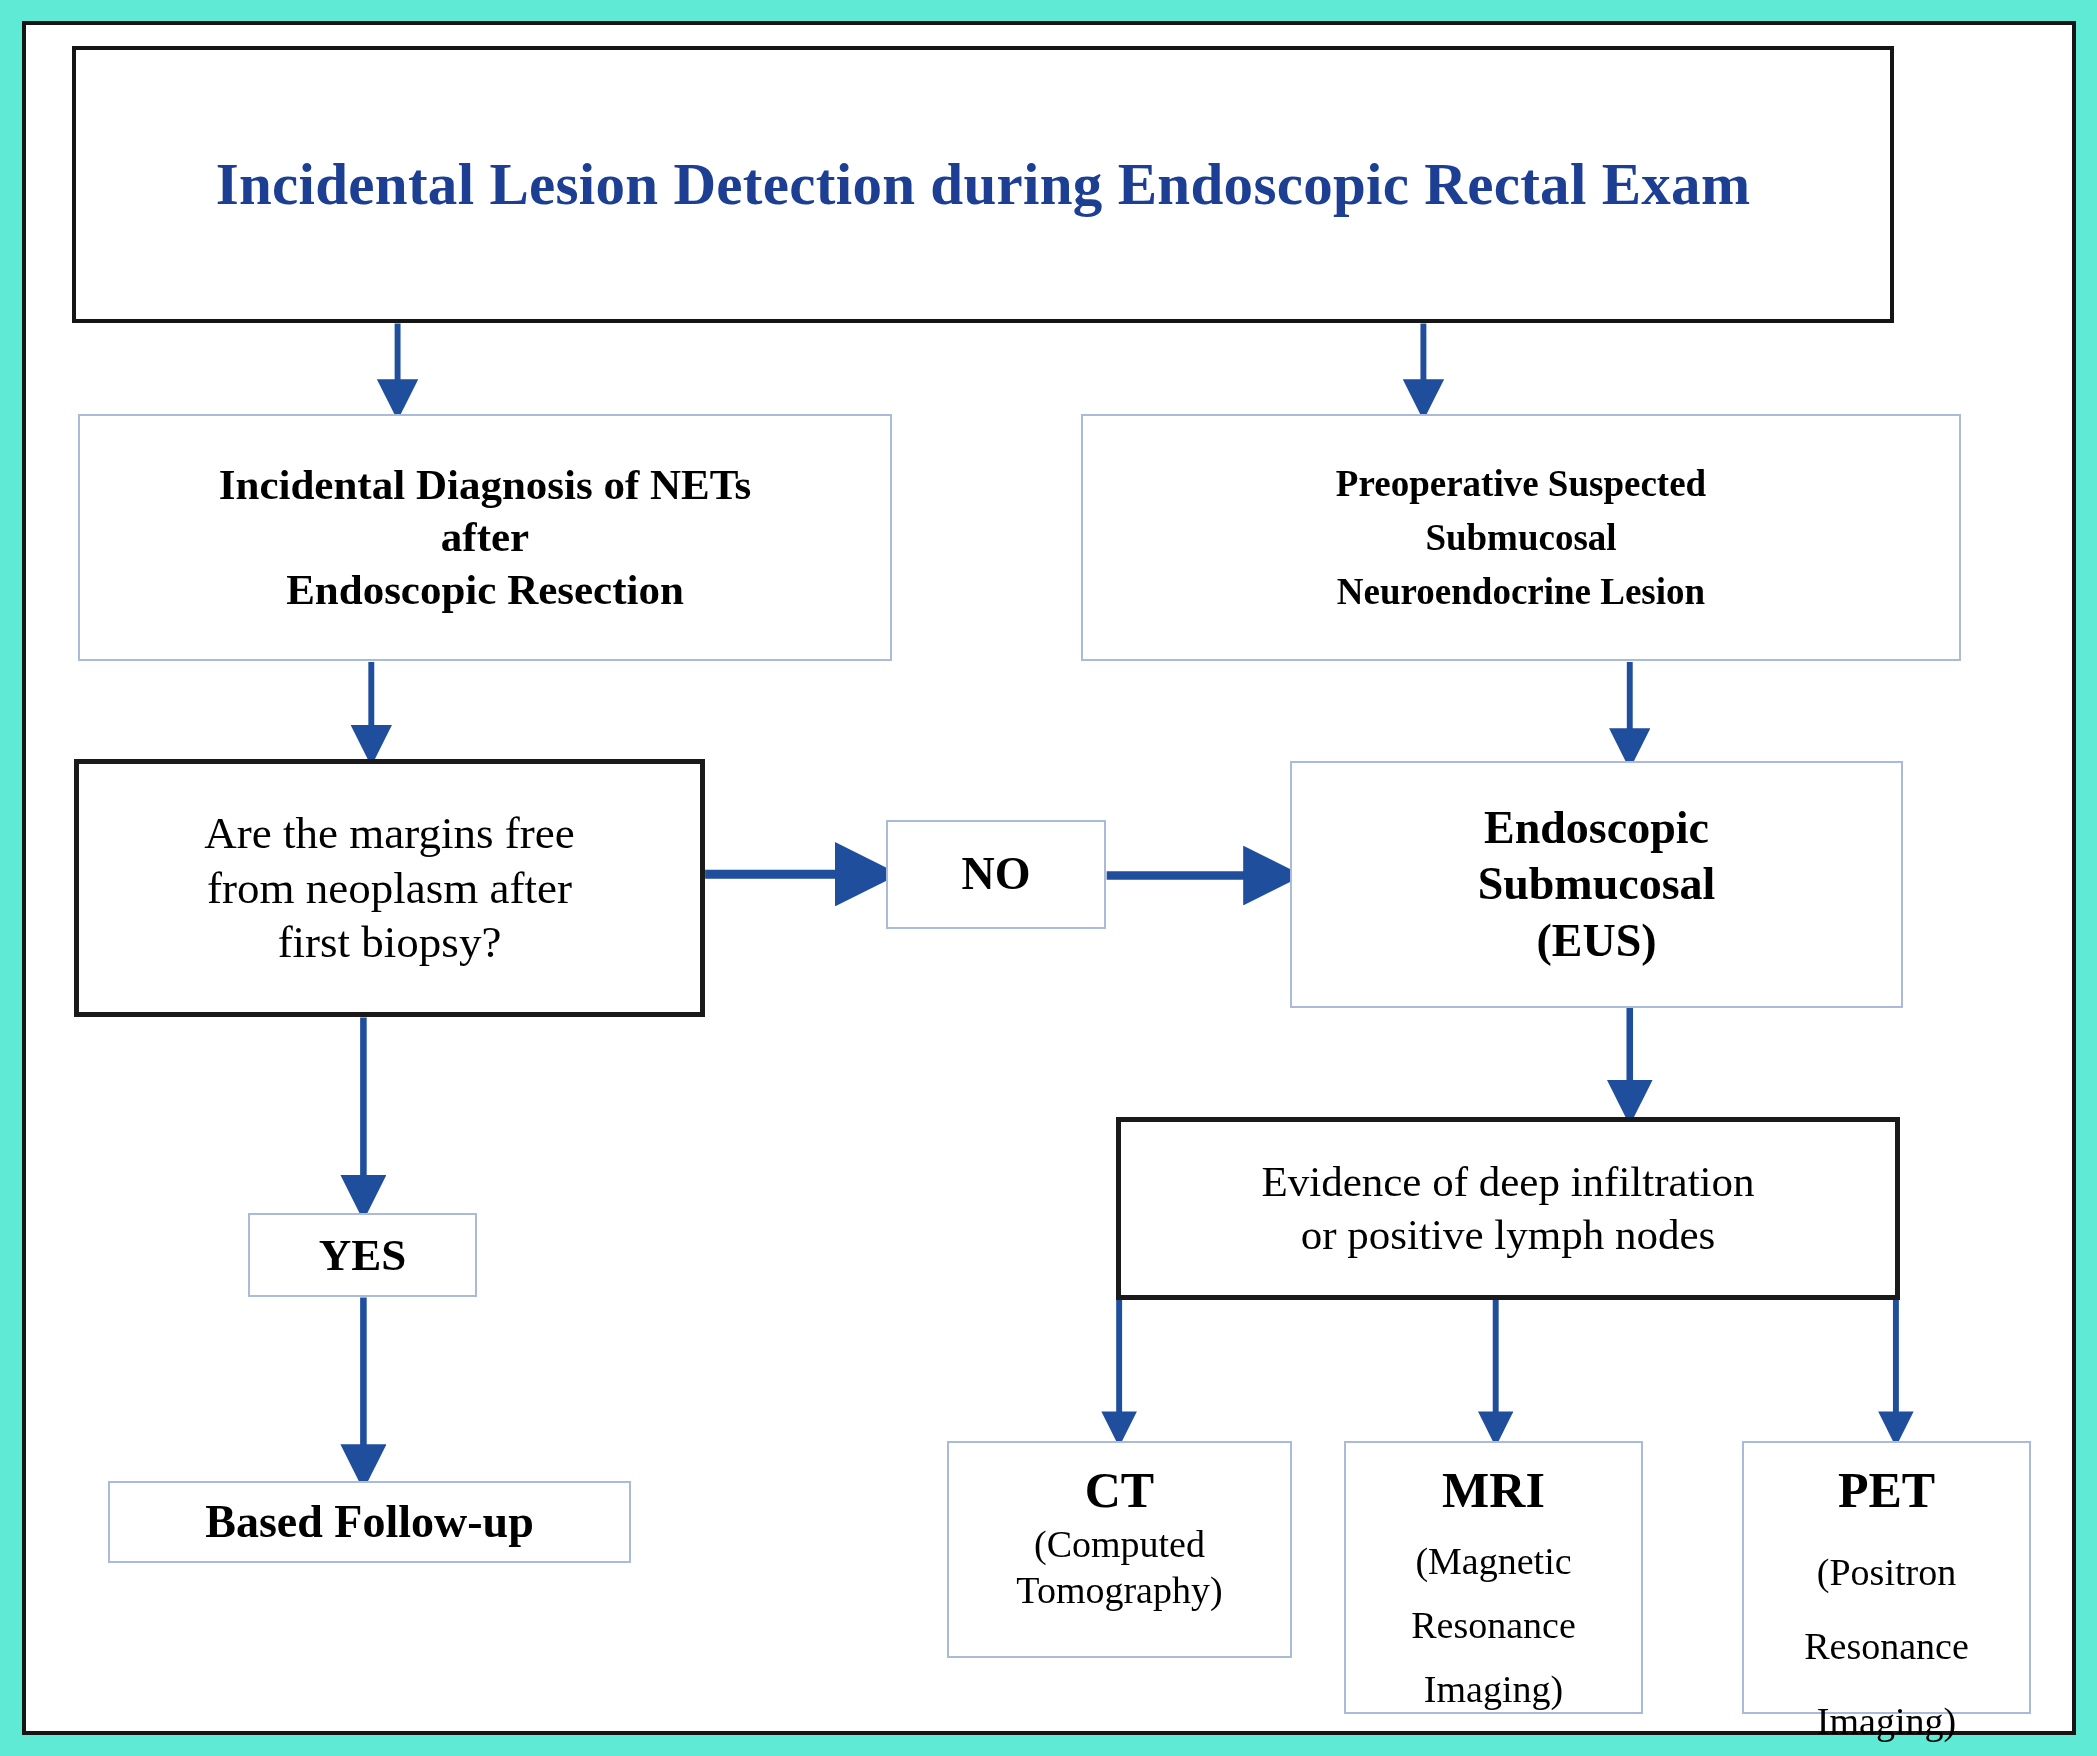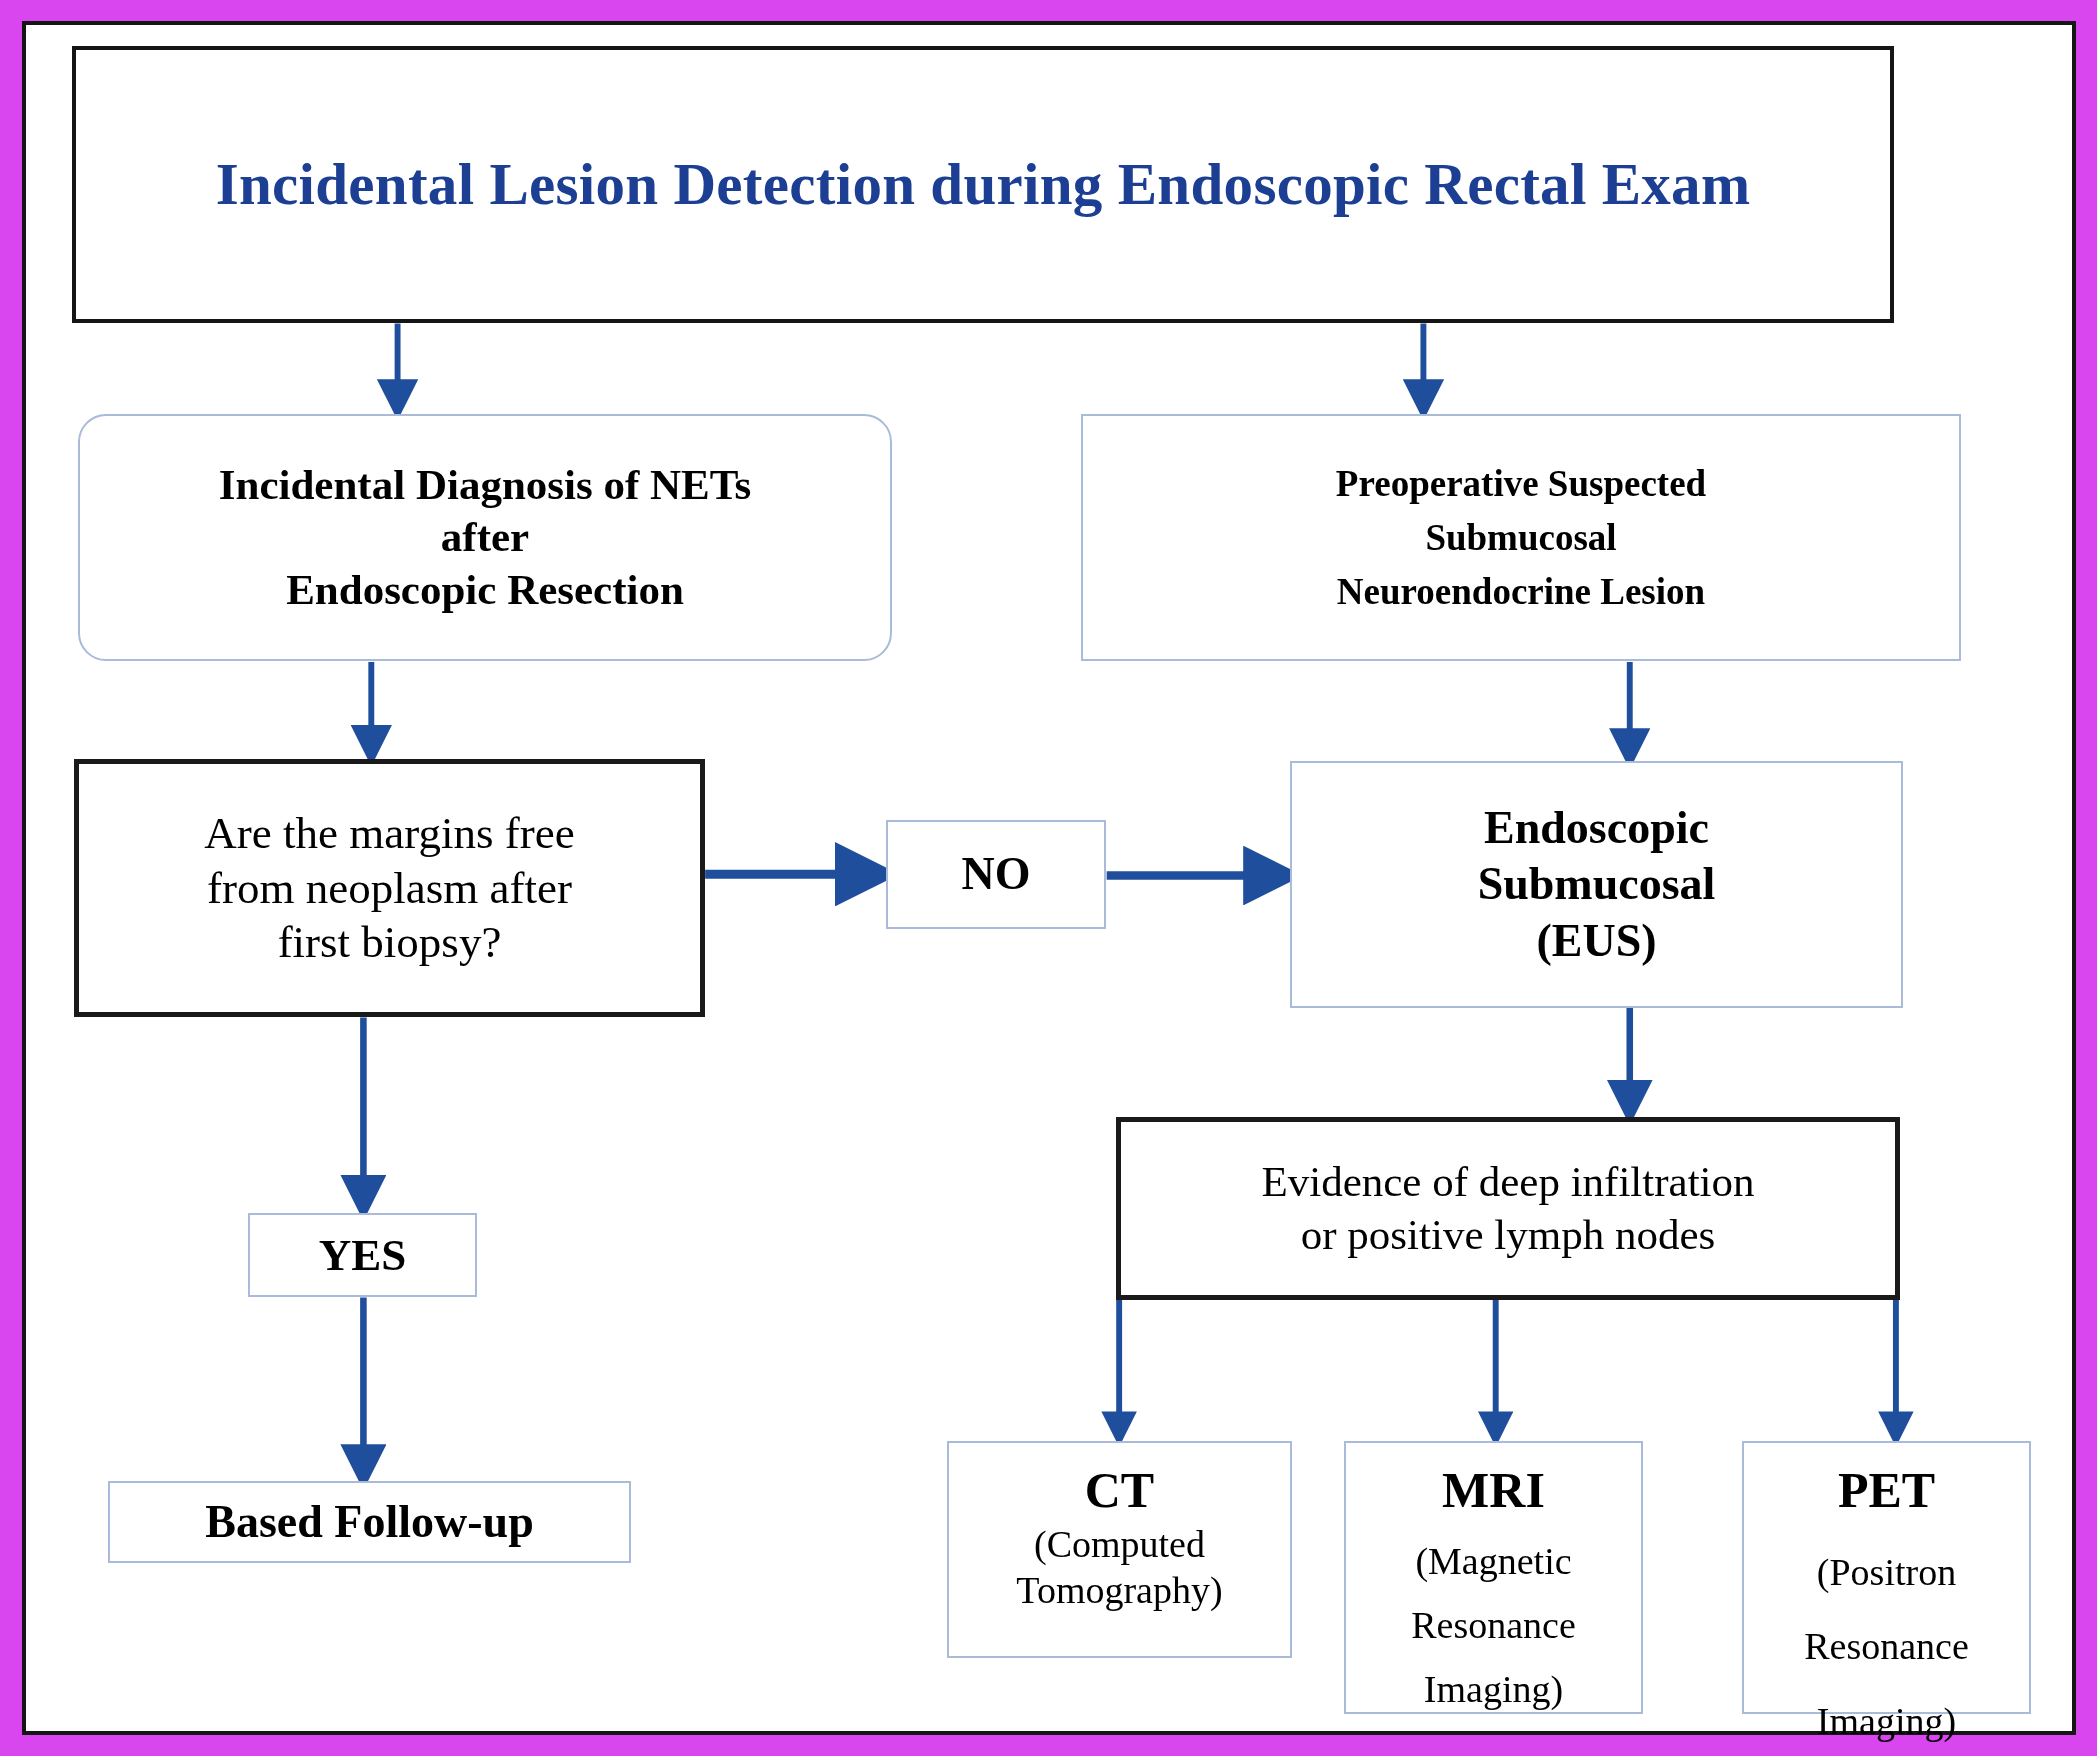--- a/index.html
+++ b/index.html
@@ -5,21 +5,21 @@
 <style>
   html, body {
     margin: 0;
     padding: 0;
     background: #ffffff;
   }
   #canvas {
     position: relative;
     width: 2097px;
     height: 1757px;
-    background: #d946ef;
+    background: #5eead4;
     font-family: "Liberation Serif", "DejaVu Serif", serif;
     overflow: hidden;
   }
   
   #outer-frame {
     position: absolute;
     left: 22px;
     top: 21px;
     width: 2054px;
     height: 1714px;
@@ -106,21 +106,21 @@
 
     <line x1="2276" y1="1978" x2="2276" y2="2188" stroke="#1f4e9c" stroke-width="9" marker-end="url(#ah-s)"></line>
 
     <line x1="2885" y1="1978" x2="2885" y2="2188" stroke="#1f4e9c" stroke-width="9" marker-end="url(#ah-s)"></line>
   </svg>
 
   <div class="node node-title" style="left:72px; top:46px; width:1822px; height:277px;">
     <span class="title-text">Incidental Lesion Detection during Endoscopic Rectal Exam</span>
   </div>
 
-  <div class="node node-blue" style="left:78px; top:414px; width:814px; height:247px; font-size:43px;border-radius:28px;">
+  <div class="node node-blue" style="left:78px; top:414px; width:814px; height:247px; font-size:43px;">
     <span class="l1 bold">Incidental Diagnosis of NETs</span>
     <span class="l1 bold">after</span>
     <span class="l1 bold">Endoscopic Resection</span>
   </div>
 
   <div class="node node-blue" style="left:1081px; top:414px; width:880px; height:247px; font-size:37px;gap:9px;">
     <span class="l1 bold">Preoperative Suspected</span>
     <span class="l1 bold">Submucosal</span>
     <span class="l1 bold">Neuroendocrine Lesion</span>
   </div>

